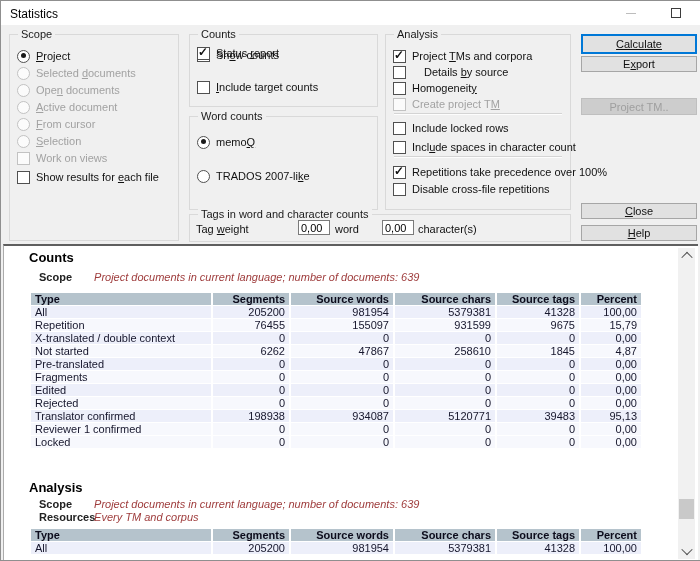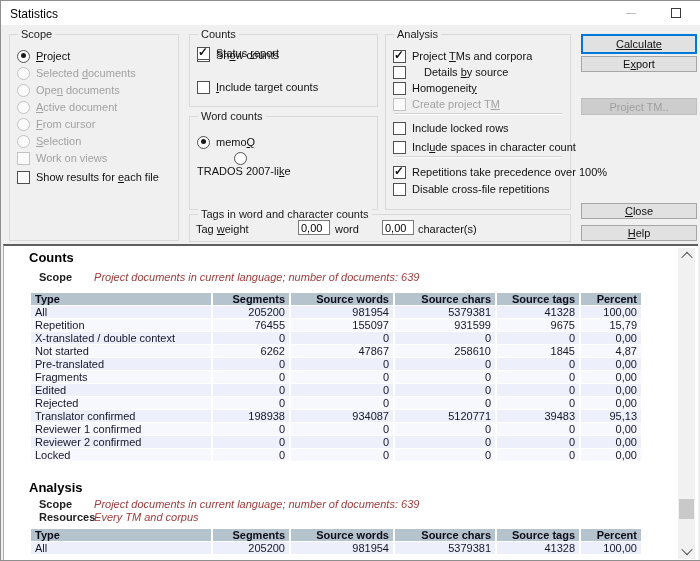--- a/index.html
+++ b/index.html
@@ -140,21 +140,21 @@
         <span class="olabel"><u>I</u>nclude target counts</span>
       </div>
     </div>
 
     <div class="group" style="left:188px;top:91px;width:187px;height:92px;">
       <span class="group-label">Word counts</span>
       <div class="opt" style="top:18px;">
         <span class="radio checked"></span>
         <span class="olabel">memo<u>Q</u></span>
       </div>
-      <div class="opt" style="top:35px;flex-direction:column;">
+      <div class="opt" style="top:52px;">
         <span class="radio"></span>
         <span class="olabel">TRADOS 2007-li<u>k</u>e</span>
       </div>
     </div>
 
     <div class="group" style="left:384px;top:9px;width:184px;height:174px;">
       <span class="group-label">Analysis</span>
       <div class="opt" style="top:14px;">
         <span class="cb checked"></span>
         <span class="olabel">Project <u>T</u>Ms and corpora</span>
@@ -305,28 +305,20 @@
           <div class="tcell num">95,13</div>
         </div>
         <div class="trow even">
           <div class="tcell typ">Reviewer 1 confirmed</div>
           <div class="tcell num">0</div>
           <div class="tcell num">0</div>
           <div class="tcell num">0</div>
           <div class="tcell num">0</div>
           <div class="tcell num">0,00</div>
         </div>
-        <div class="trow odd">
-          <div class="tcell typ">Reviewer 2 confirmed</div>
-          <div class="tcell num">0</div>
-          <div class="tcell num">0</div>
-          <div class="tcell num">0</div>
-          <div class="tcell num">0</div>
-          <div class="tcell num">0,00</div>
-        </div>
         <div class="trow even">
           <div class="tcell typ">Locked</div>
           <div class="tcell num">0</div>
           <div class="tcell num">0</div>
           <div class="tcell num">0</div>
           <div class="tcell num">0</div>
           <div class="tcell num">0,00</div>
         </div>
       </div>
 

